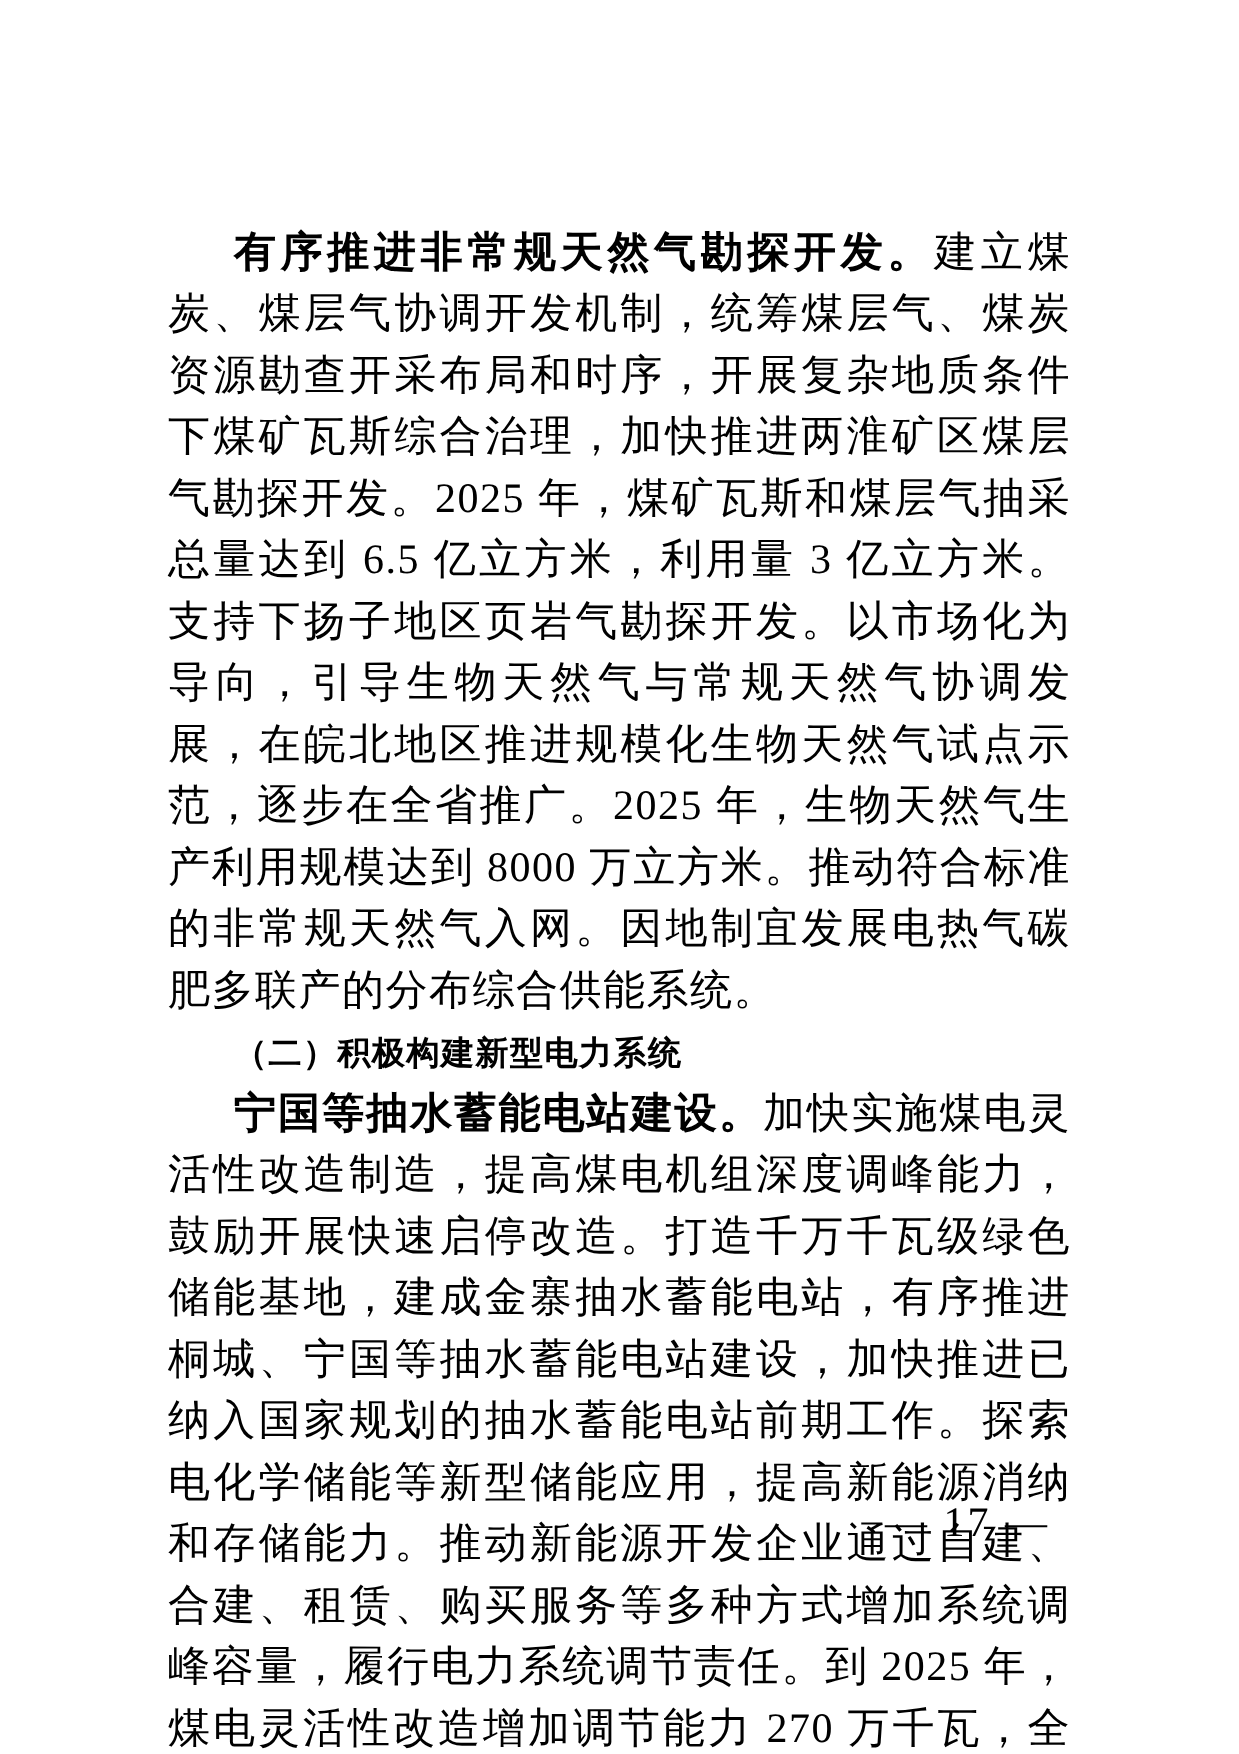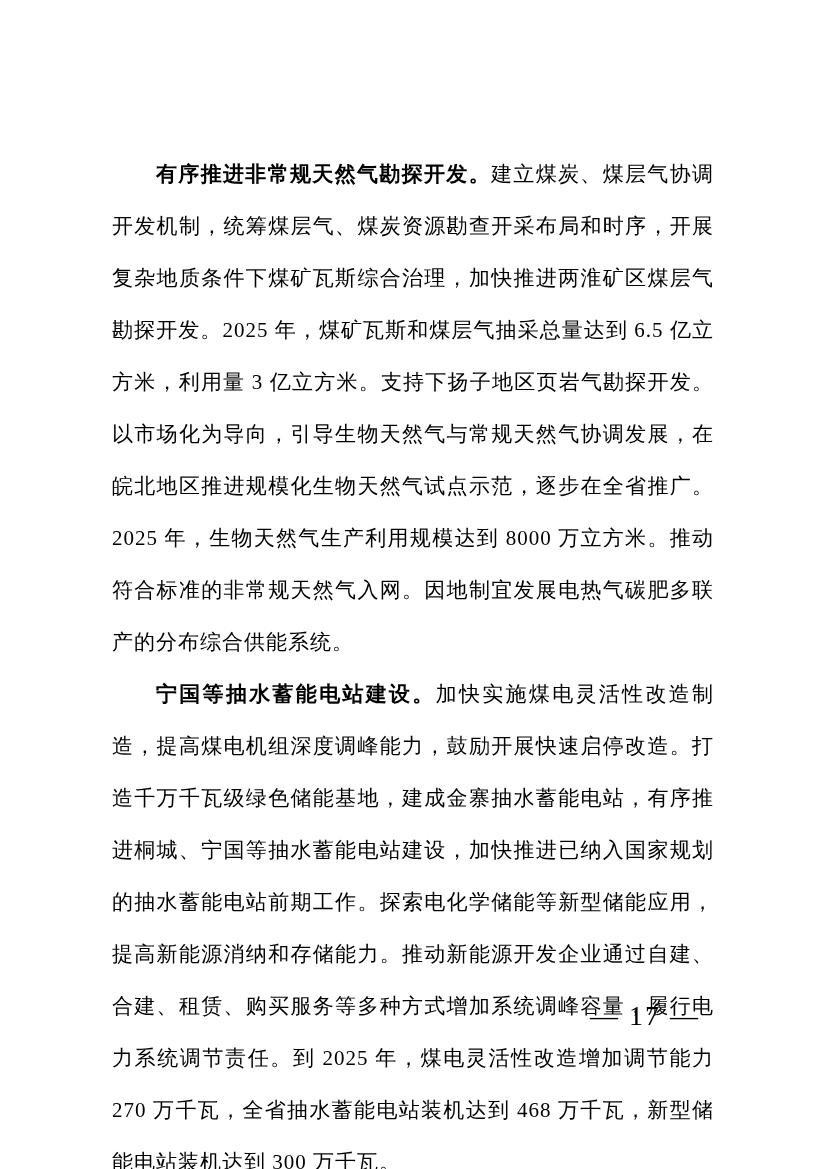--- a/index.html
+++ b/index.html
@@ -17,22 +17,22 @@
     color: #000000;
   }
   .doc-content {
     position: absolute;
     left: 112px;
     top: 148px;
     width: 602px;
   }
   .para {
     margin: 0;
-    font-size: 21px;
-    line-height: 52px;
+    font-size: 28px;
+    line-height: 41px;
     letter-spacing: 1px;
     text-align: justify;
     text-justify: inter-character;
     text-indent: 44px;
   }
   .para .lead {
     font-weight: 700;
   }
   .sec-heading {
     margin: 0;
@@ -54,20 +54,21 @@
 </style>
 </head>
 <body>
 
 <div class="doc-page">
 
   <div class="doc-content">
 
     <p class="para"><strong class="lead">有序推进非常规天然气勘探开发。</strong><span>建立煤炭、煤层气协调开发机制，统筹煤层气、煤炭资源勘查开采布局和时序，开展复杂地质条件下煤矿瓦斯综合治理，加快推进两淮矿区煤层气勘探开发。2025 年，煤矿瓦斯和煤层气抽采总量达到 6.5 亿立方米，利用量 3 亿立方米。支持下扬子地区页岩气勘探开发。以市场化为导向，引导生物天然气与常规天然气协调发展，在皖北地区推进规模化生物天然气试点示范，逐步在全省推广。2025 年，生物天然气生产利用规模达到 8000 万立方米。推动符合标准的非常规天然气入网。因地制宜发展电热气碳肥多联产的分布综合供能系统。</span></p>
 
+    <h3 class="sec-heading">（二）积极构建新型电力系统</h3>
 
     <p class="para"><strong class="lead">宁国等抽水蓄能电站建设。</strong><span>加快实施煤电灵活性改造制造，提高煤电机组深度调峰能力，鼓励开展快速启停改造。打造千万千瓦级绿色储能基地，建成金寨抽水蓄能电站，有序推进桐城、宁国等抽水蓄能电站建设，加快推进已纳入国家规划的抽水蓄能电站前期工作。探索电化学储能等新型储能应用，提高新能源消纳和存储能力。推动新能源开发企业通过自建、合建、租赁、购买服务等多种方式增加系统调峰容量，履行电力系统调节责任。到 2025 年，煤电灵活性改造增加调节能力 270 万千瓦，全省抽水蓄能电站装机达到 468 万千瓦，新型储能电站装机达到 300 万千瓦。</span></p>
 
   </div>
 
   <div class="page-number">— 17 —</div>
 
 </div>
 
 </body></html>

